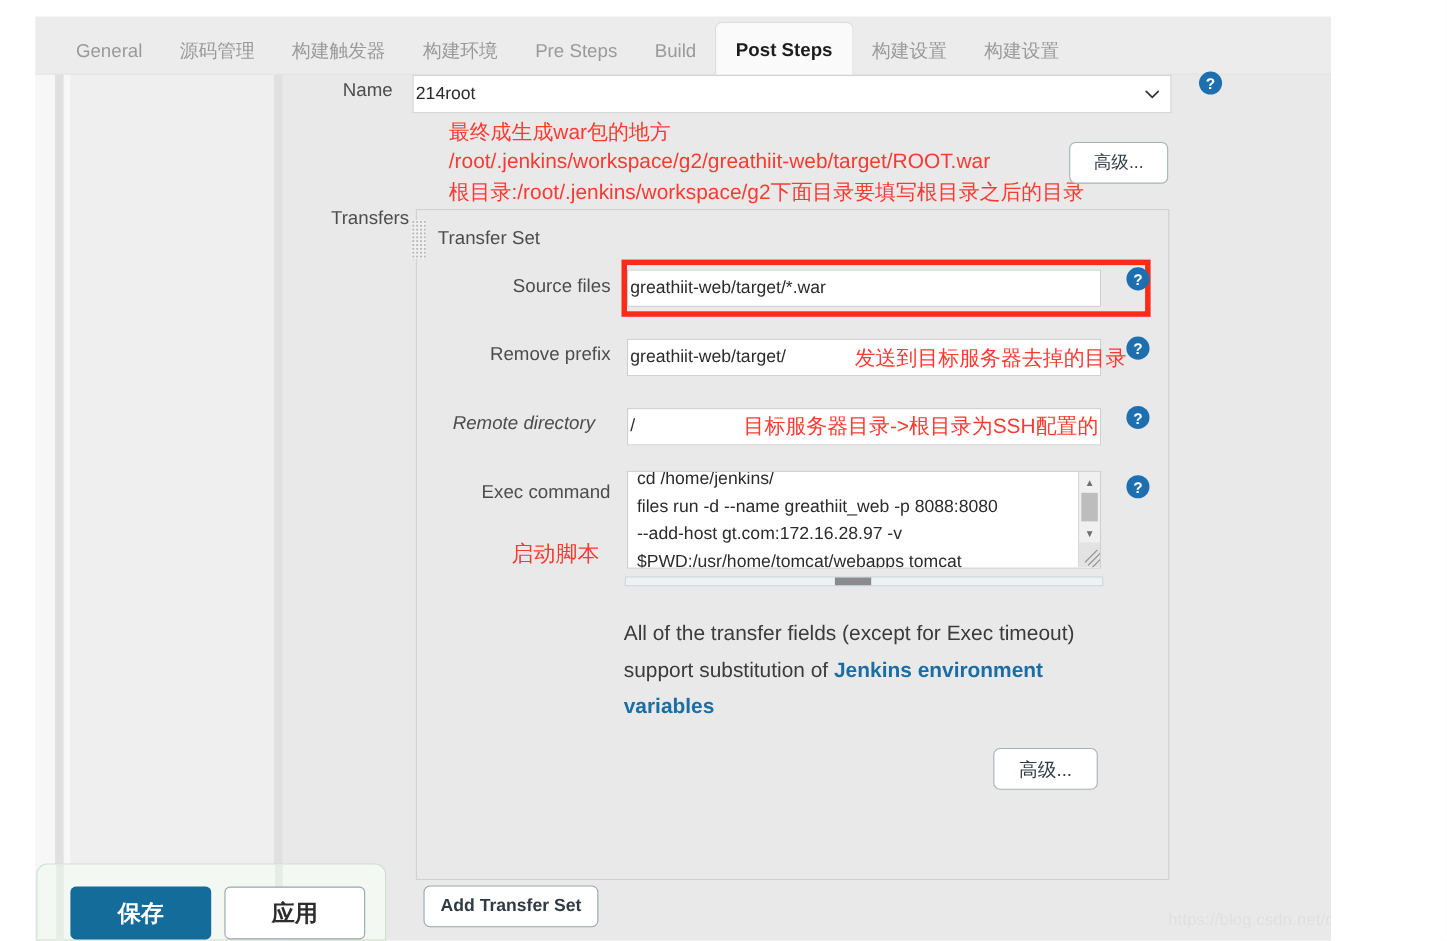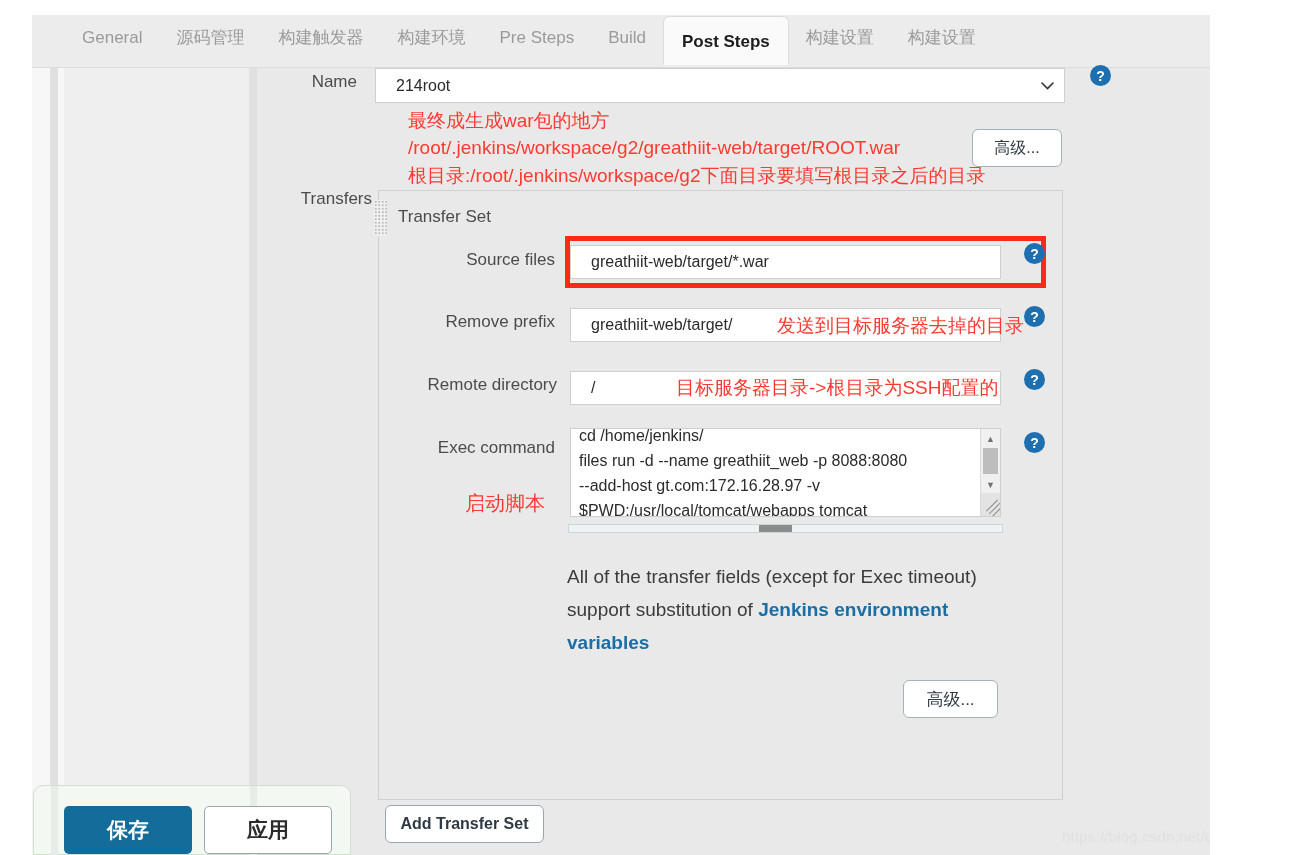--- a/index.html
+++ b/index.html
@@ -48,22 +48,22 @@
     width: 1178px; height: 53px;
     background: #ececec;
     border-bottom: 1px solid #dcdcdc;
     box-sizing: border-box;
   }
   .tabs {
     position: absolute;
     left: 0; top: 0;
     height: 53px;
     display: flex;
-    align-items: flex-start;
-    padding-left: 33px;
+    align-items: flex-end;
+    padding-left: 20px;
   }
   .tab {
     font-size: 17px;
     color: #9a9a9a;
     padding: 0 17px;
     height: 44px;
     line-height: 44px;
     white-space: nowrap;
     cursor: pointer;
     position: relative;
@@ -141,21 +141,21 @@
 
   .field {
     position: absolute;
     background: #ffffff;
     border: 1px solid #cfcfcf;
     box-sizing: border-box;
     font-size: 16px;
     color: #2b2b2b;
     display: flex;
     align-items: center;
-    padding-left: 20px;
+    padding-left: 2px;
   }
 
   
   #name-select {
     left: 375px; top: 68px;
     width: 690px; height: 35px;
     font-size: 16px;
   }
   .chev {
     position: absolute;
@@ -223,21 +223,21 @@
   .ts-title {
     position: absolute;
     left: 398px; top: 207px;
     font-size: 17px;
     color: #4c4c4c;
   }
 
   
   #lbl-source   { left: 400px; top: 250px; width: 155px; }
   #lbl-remove   { left: 380px; top: 312px; width: 175px; }
-  #lbl-remote   { left: 372px; top: 375px; width: 185px; }
+  #lbl-remote   { left: 356px; top: 375px; width: 185px; font-style: italic; }
   #lbl-exec     { left: 370px; top: 438px; width: 185px; }
 
   
   #source-highlight {
     position: absolute;
     left: 565px; top: 236px;
     width: 481px; height: 52px;
     border: 5px solid #fb2a19;
     box-sizing: border-box;
   }
@@ -528,21 +528,21 @@
   <div class="help-icon" id="help-remote">?</div>
 
   <div class="row-label" id="lbl-exec">Exec command</div>
   <div class="red-inline" id="red-exec">启动脚本</div>
 
   <div class="ta-wrap">
     <div class="ta-text">
       <div>cd /home/jenkins/</div>
       <div>files run -d --name greathiit_web -p 8088:8080</div>
       <div>--add-host gt.com:172.16.28.97 -v</div>
-      <div>$PWD:/usr/local/tomcat/webapps tomcat</div>
+      <div>$PWD:/usr/home/tomcat/webapps tomcat</div>
     </div>
     <div class="ta-scroll">
       <div class="ta-arrow up">▲</div>
       <div class="ta-thumb"></div>
       <div class="ta-arrow down">▼</div>
       <div class="ta-grip"></div>
     </div>
   </div>
 
   <div class="h-scroll">

